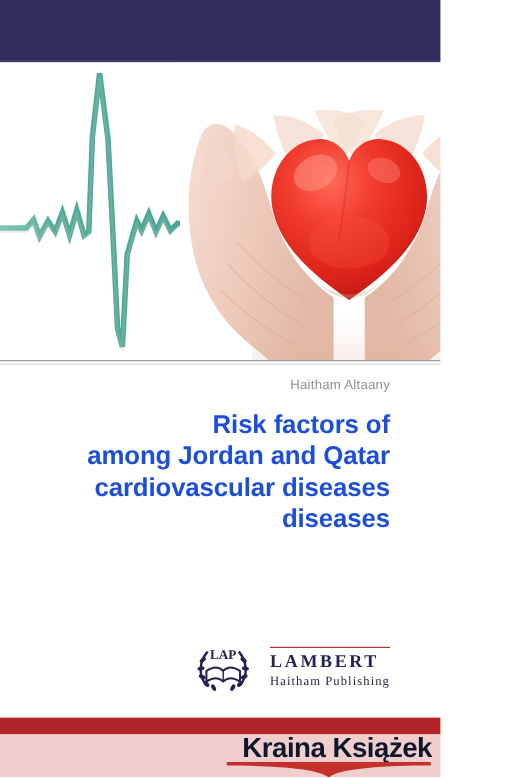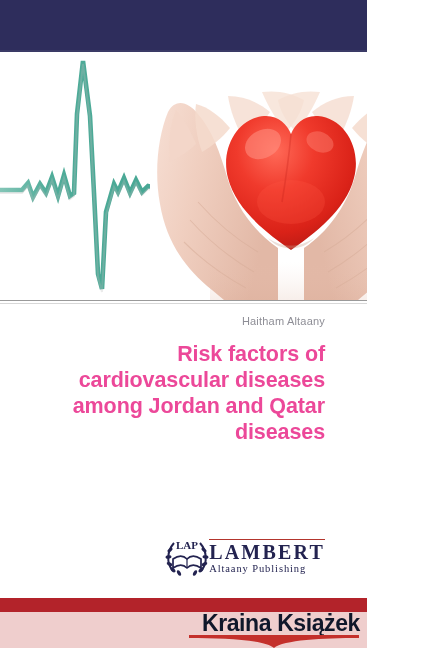--- a/index.html
+++ b/index.html
@@ -88,34 +88,34 @@
   }
   .title {
     position: absolute;
     right: 42px;
     top: 341px;
     width: 320px;
     text-align: right;
     font-size: 21.5px;
     line-height: 26px;
     font-weight: bold;
-    color: #ec4899;
+    color: #1d4ed8;
     letter-spacing: -0.1px;
   }
   .title-line { display: block; white-space: nowrap; }
 
   
   .publisher {
     position: absolute;
     right: 42px;
     top: 534px;
     height: 44px;
     display: flex;
     align-items: center;
-    gap: 0;
+    gap: 17px;
     justify-content: flex-end;
   }
   .emblem {
     width: 44px;
     height: 42px;
     position: relative;
     flex: 0 0 auto;
   }
   .pub-words {
     display: flex;
@@ -125,21 +125,21 @@
   }
   .pub-rule {
     height: 1.5px;
     background: #b3352d;
     width: 100%;
     margin-bottom: 2px;
   }
   .pub-name {
     font-family: "Liberation Serif", serif;
     font-weight: bold;
-    font-size: 20px;
+    font-size: 15px;
     letter-spacing: 2.2px;
     color: #232350;
     line-height: 20px;
     white-space: nowrap;
   }
   .pub-sub {
     font-family: "Liberation Serif", serif;
     font-size: 10.5px;
     letter-spacing: 0.9px;
     color: #232350;
@@ -281,22 +281,22 @@
     </svg>
   </div>
 
   <div class="photo-divider"></div>
   <div class="photo-divider2"></div>
 
   <div class="author">Haitham Altaany</div>
 
   <div class="title">
     <span class="title-line">Risk factors of</span>
+    <span class="title-line">among Jordan and Qatar</span>
     <span class="title-line">cardiovascular diseases</span>
-    <span class="title-line">among Jordan and Qatar</span>
     <span class="title-line">diseases</span>
   </div>
 
   <div class="publisher">
     <div class="emblem">
       <svg viewBox="0 0 44 42" width="44" height="42">
 
         <path d="M9,8 C2,16 1,28 8,36" stroke="#232350" stroke-width="2" fill="none"></path>
         <path d="M35,8 C42,16 43,28 36,36" stroke="#232350" stroke-width="2" fill="none"></path>
         <g fill="#232350">
@@ -315,21 +315,21 @@
         <path d="M8,24 C14,20 19,21 22,24 C25,21 30,20 36,24
                  L36,33 C30,29 25,30 22,33 C19,30 14,29 8,33 Z" fill="#ffffff" stroke="#232350" stroke-width="1.7" stroke-linejoin="round"></path>
         <line x1="22" y1="24" x2="22" y2="33" stroke="#232350" stroke-width="1.2"></line>
 
         <text x="22" y="14" text-anchor="middle" font-family="Liberation Serif, serif" font-size="11" font-weight="bold" fill="#232350">LAP</text>
       </svg>
     </div>
     <div class="pub-words">
       <div class="pub-rule"></div>
       <div class="pub-name">LAMBERT</div>
-      <div class="pub-sub">Altaany Publishing</div>
+      <div class="pub-sub">Haitham Publishing</div>
     </div>
   </div>
 
   <div class="bottom-red"></div>
   <div class="bottom-pink"></div>
 
   <div class="watermark">
     <div class="wm-text">Kraina Książek</div>
     <svg viewBox="0 0 180 40" width="180" height="40" style="position:absolute;left:0;top:0;">
       <path d="M6,27 L176,27 L176,30 C140,30 100,32 91,40 C82,32 42,30 6,30 Z" fill="#c4302b"></path>

